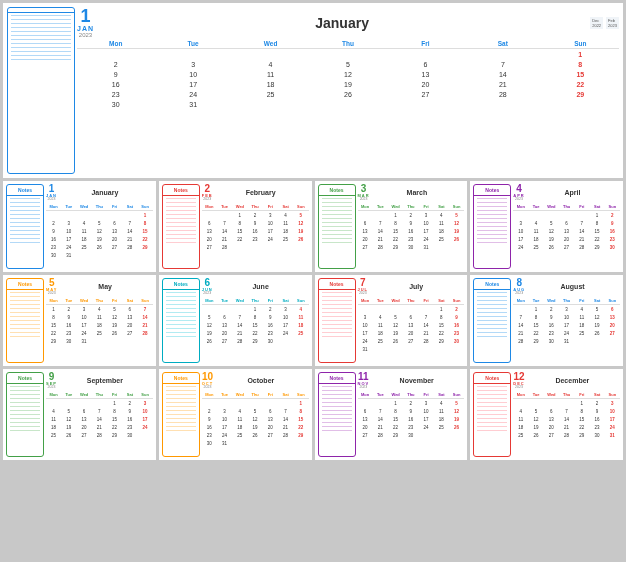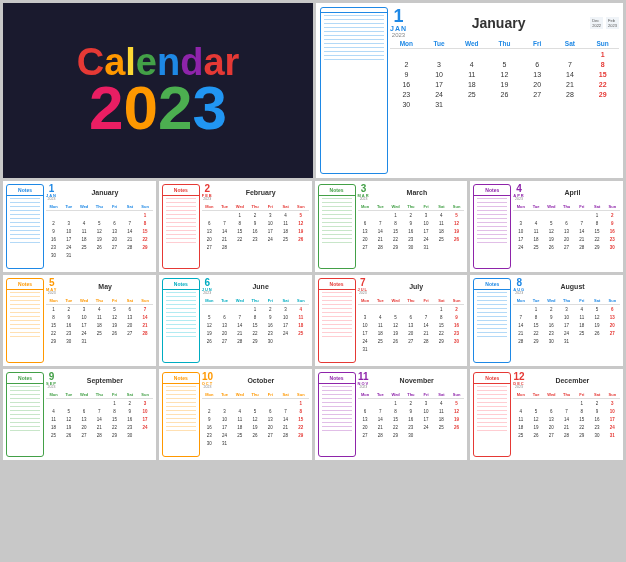--- a/index.html
+++ b/index.html
@@ -327,28 +327,20 @@
     .month-dec .note-line { background: #ffcdd2; }
     .month-dec .notes-label { color: #e53935; border-color: #e53935; }
   </style>
 </head>
 <body>
 
 <div class="main-container">
 
   <div class="top-row">
 
-    <div class="hero-panel">
-      <div class="hero-title">
-        <span class="c1">C</span><span class="c2">a</span><span class="c3">l</span><span class="c4">e</span><span class="c5">n</span><span class="c6">d</span><span class="c7">ar</span>
-      </div>
-      <div class="hero-year">
-        <span class="y1">2</span><span class="y2">0</span><span class="y3">2</span><span class="y4">3</span>
-      </div>
-    </div>
 
     <div class="jan-panel">
       <div class="notes-section">
         <div class="notes-box month-jan">
           <div class="notes-label"></div>
           <div class="notes-lines">
             <div class="note-line"></div>
             <div class="note-line"></div>
             <div class="note-line"></div>
             <div class="note-line"></div>

